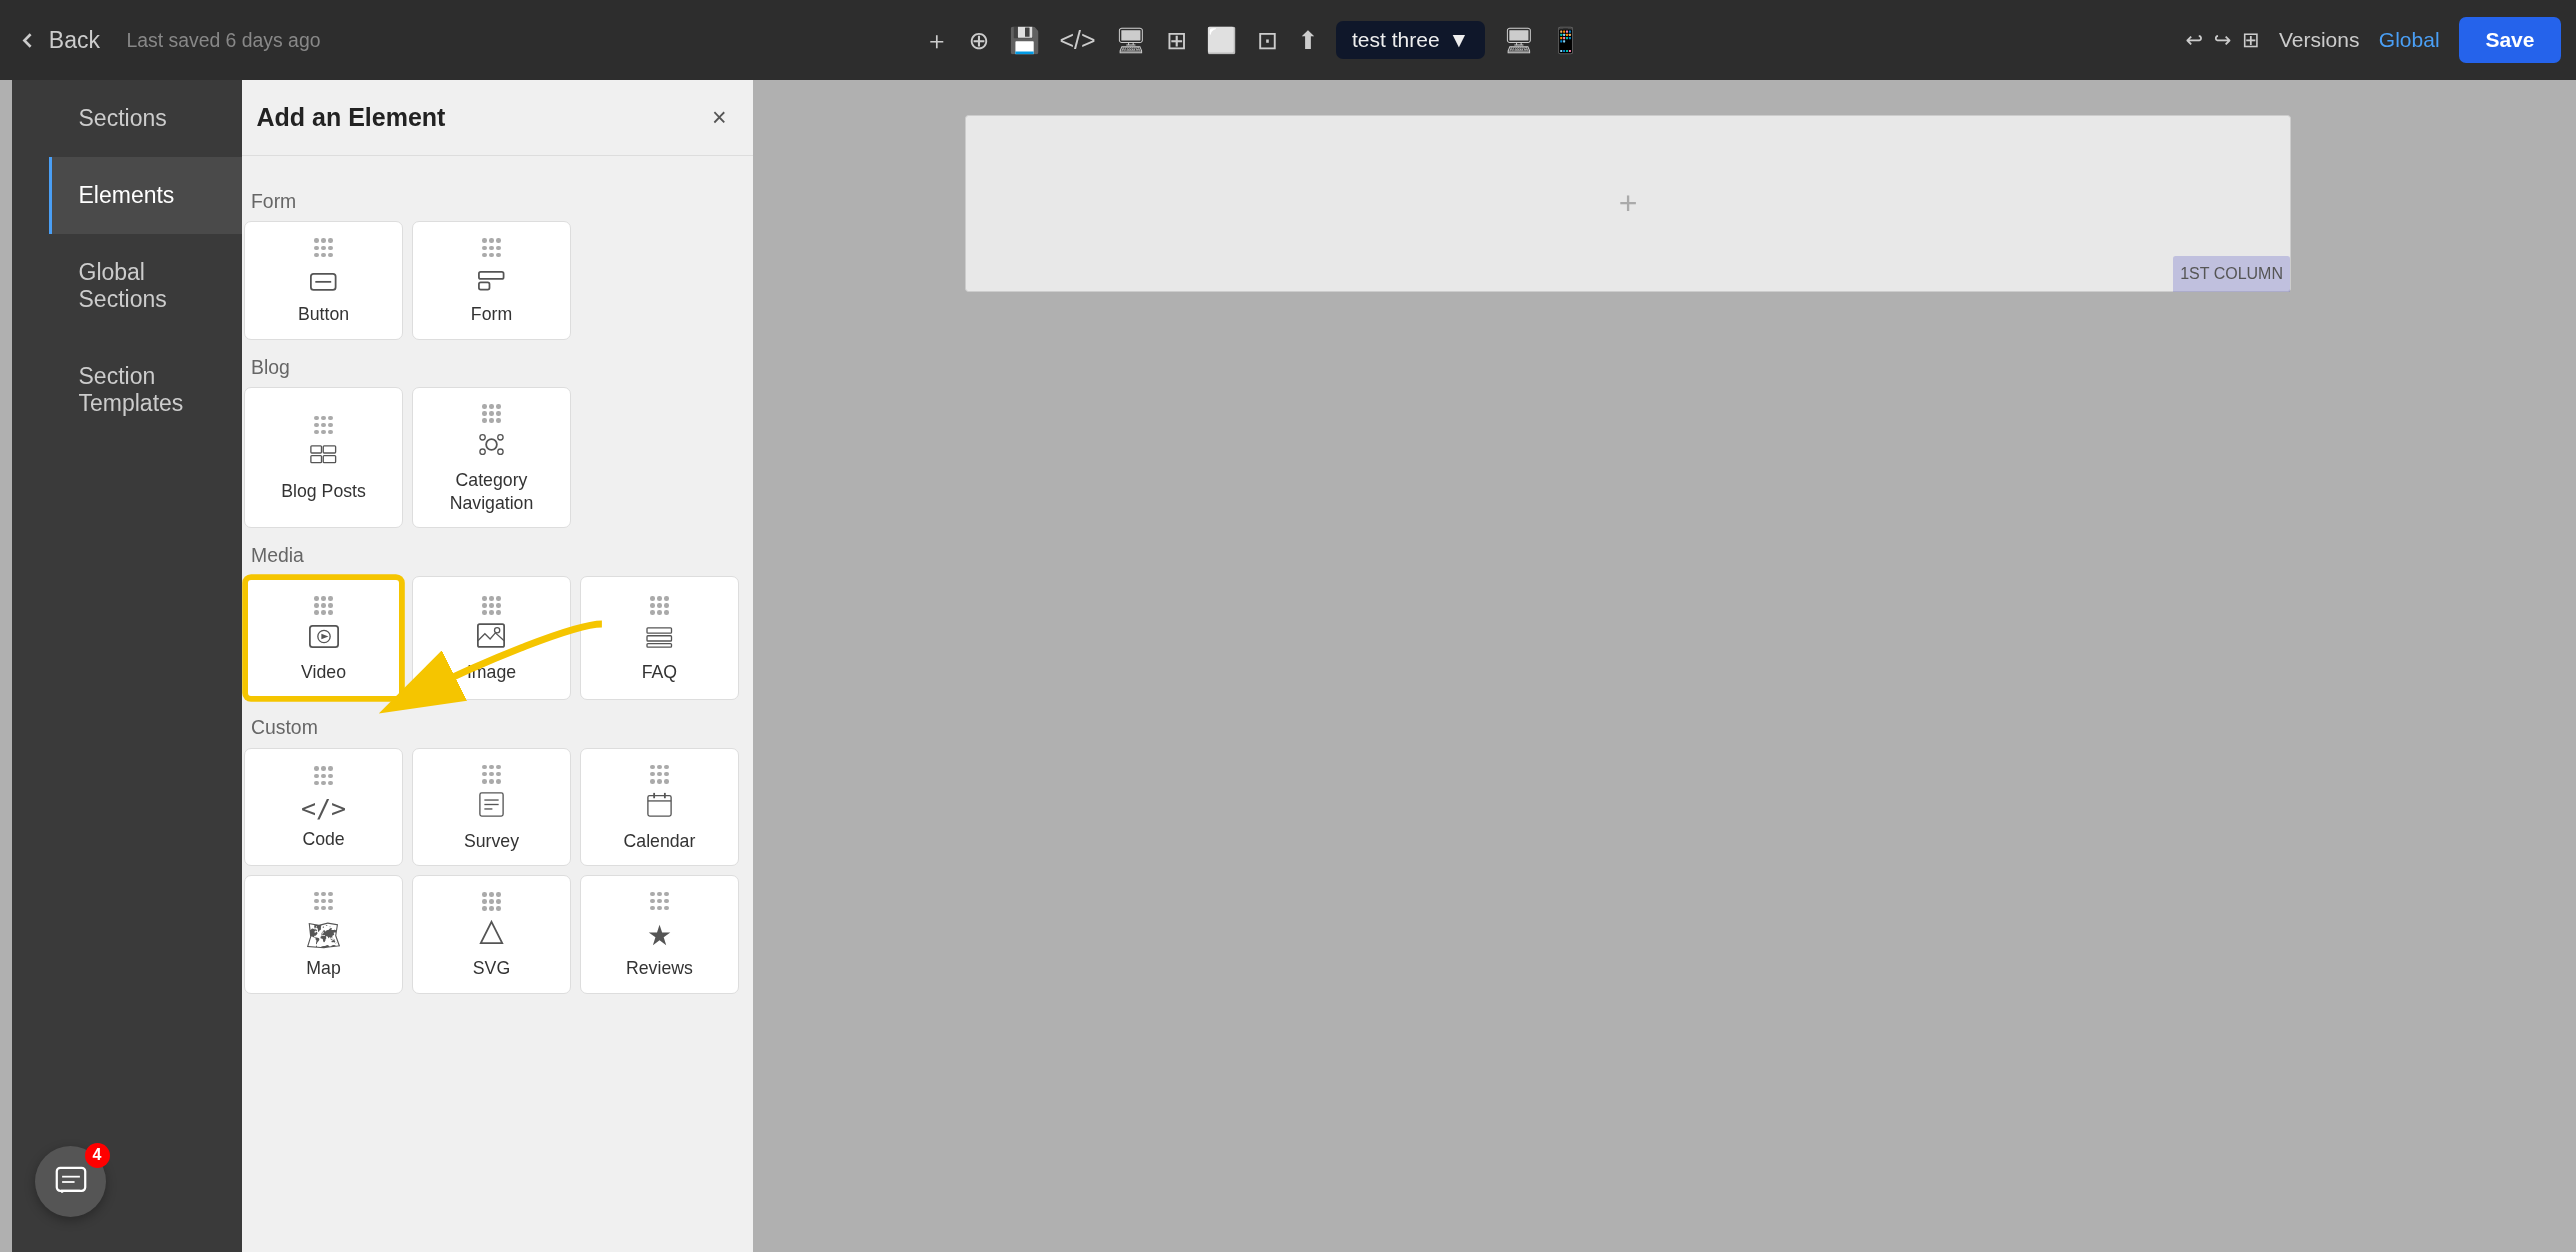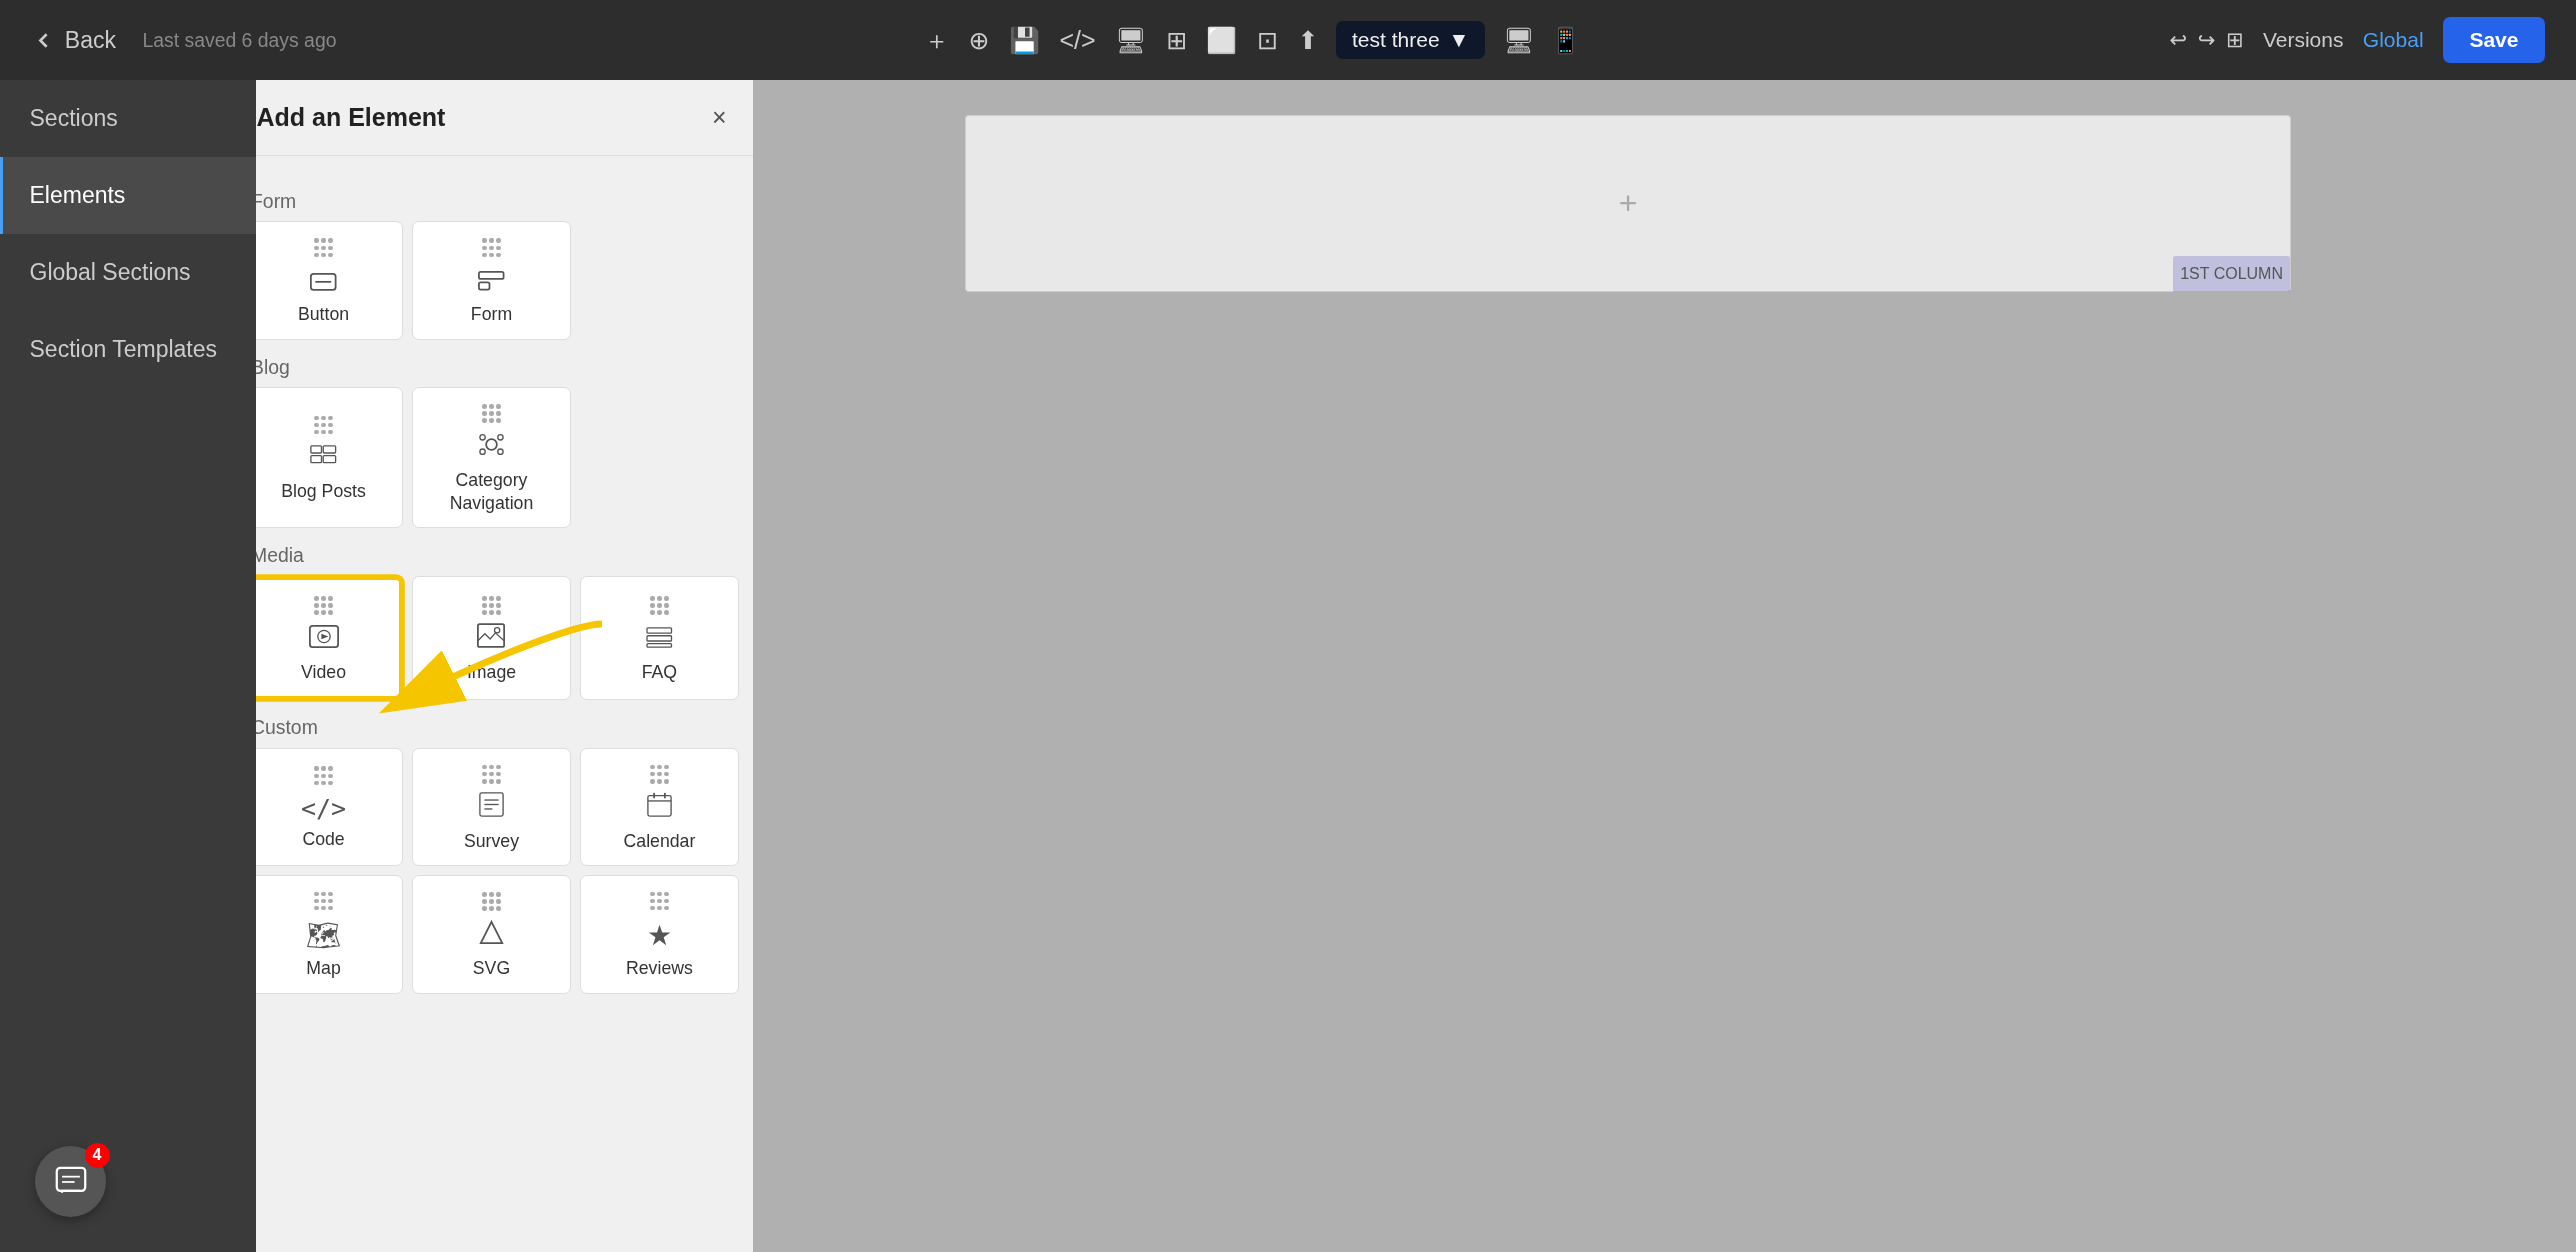--- a/index.html
+++ b/index.html
@@ -1,43 +1,43 @@
 <!DOCTYPE html>
 <html style="font-size:14px"><head>
   <meta charset="utf-8">
   <style>
     * { box-sizing: border-box; margin: 0; padding: 0; }
     body { font-family: -apple-system, BlinkMacSystemFont, 'Segoe UI', sans-serif; background: #b0b0b0; width: 2576px; height: 1252px; overflow: hidden; font-size: 21px; }
 
     
     .topbar {
       display: flex; align-items: center; justify-content: space-between;
-      background: #2d2d2d; height: 80px; padding: 0 31px;
+      background: #2d2d2d; height: 80px; padding: 0 15px;
       position: fixed; top: 0; left: 0; right: 0; z-index: 100;
     }
     .topbar-left { display: flex; align-items: center; gap: 26.5px; }
     .back-btn { display: flex; align-items: center; gap: 8.8px; color: #ccc; font-size: 23px; cursor: pointer; }
     .back-btn svg { width: 25px; height: 25px; }
     .last-saved { color: #888; font-size: 19.4px; }
     .topbar-center { display: flex; align-items: center; gap: 17.7px; }
     .toolbar-icons { display: flex; align-items: center; gap: 19.4px; color: #ccc; }
     .toolbar-icons span { font-size: 25px; cursor: pointer; }
     .page-selector { display: flex; align-items: center; gap: 8.8px; background: #0f172a; border-radius: 7px; padding: 7px 16px; color: #eee; font-size: 21px; cursor: pointer; }
     .view-icons { display: flex; align-items: center; gap: 16px; color: #ccc; }
     .view-icons span { font-size: 25px; cursor: pointer; }
     .topbar-right { display: flex; align-items: center; gap: 19.4px; }
     .versions-btn { color: #ccc; font-size: 21px; cursor: pointer; background: none; border: none; }
     .preview-btn { color: #4a9ff5; font-size: 21px; cursor: pointer; background: none; border: none; }
     .save-btn { background: #2563eb; color: white; border: none; border-radius: 7px; padding: 10.6px 26.5px; font-size: 21px; cursor: pointer; font-weight: 600; }
     .undo-redo { display: flex; gap: 10.6px; color: #ccc; font-size: 21px; }
 
     
     .sidebar {
-      position: fixed; top: 80px; left: 0; width: 256px; height: calc(100vh - 80px);
-      background: #3a3a3a; display: flex; flex-direction: column; z-index: 90;
+      position: fixed; top: 80px; left: 12px; width: 230px; height: calc(100vh - 80px);
+      background: #3a3a3a; display: flex; flex-direction: column; z-index: 90; padding-left: 37px;
     }
     .sidebar-item {
       padding: 25px 26.5px; color: #ccc; font-size: 23px; cursor: pointer;
       border-left: 3.5px solid transparent;
     }
     .sidebar-item.active { background: #4a4a4a; border-left: 3.5px solid #4a9ff5; color: white; }
 
     
     .panel {
       position: fixed; top: 80px; left: 230px; width: 523px; height: calc(100vh - 80px);

